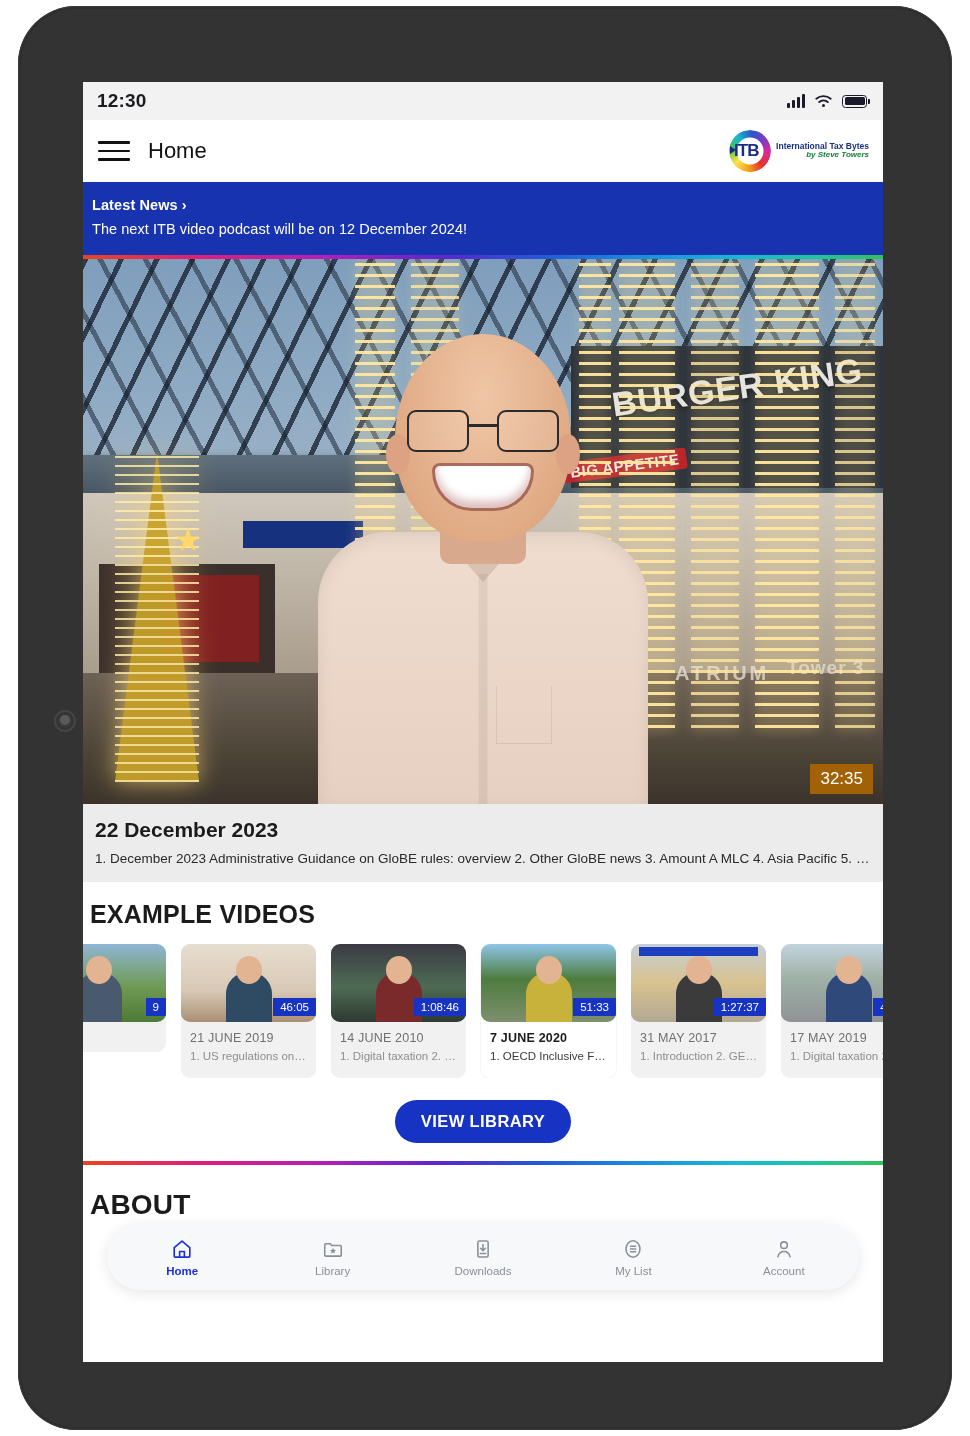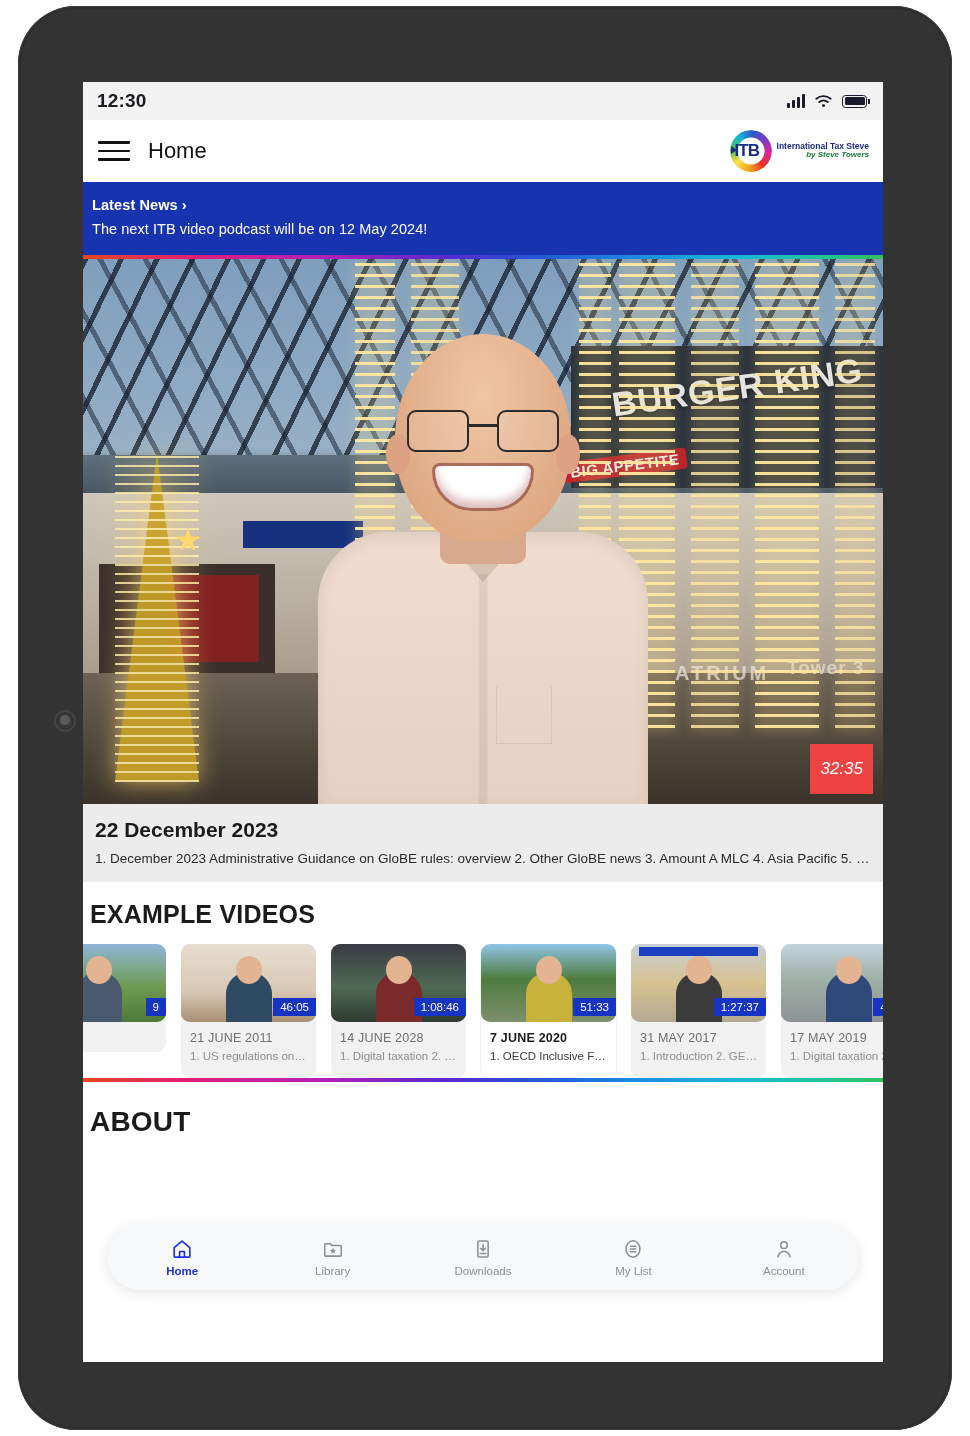--- a/index.html
+++ b/index.html
@@ -272,25 +272,24 @@
   #glasses .lens.l { left: 0; }
   #glasses .lens.r { right: 0; }
   #glasses .bridge { position:absolute; left: 62px; top: 14px; width: 28px; height: 2.6px; background:#2b2b2b; }
   #mouth {
     position:absolute; left:50%; bottom: 296px; transform:translateX(-50%);
     width: 96px; height: 42px; background:#ffffff; border-radius: 6px 6px 46px 46px;
     box-shadow: inset 0 -7px 9px rgba(160,70,70,.35), 0 0 0 3px rgba(120,50,45,.55);
   }
   #duration-badge {
     position: absolute; right: 10px; bottom: 10px;
-    background: #ef4444; color: #fff;
+    background: #a16207; color: #fff;
     font-size: 17px; font-weight: 500;
-    padding: 15px 10px;
+    padding: 5px 10px;
     z-index: 5;
-    font-style: italic;
   }
 
   
   #featured-meta {
     background: #ececec;
     padding: 14px 12px 16px 12px;
   }
   #featured-date { font-size: 21px; color: #1b1b1b; font-weight: 700; }
   #featured-desc {
     font-size: 13.5px; color: #2a2a2a; margin-top: 9px;
@@ -431,29 +430,29 @@
         <i></i>
       </div>
     <div id="appbar-title">Home</div>
     <div id="brand-logo">
       <div id="logo-mark">
         <div class="ring"></div>
         <div class="play"></div>
         <div class="itb">ITB</div>
       </div>
       <div id="logo-text">
-        <div class="l1">International Tax Steve</div>
+        <div class="l1">International Tax Bytes</div>
         <div class="l2">by Steve Towers</div>
       </div>
     </div>
   </div>
 
   <div id="news-banner">
     <div id="news-label">Latest News ›</div>
-    <div id="news-text">The next ITB video podcast will be on 12 May 2024!</div>
+    <div id="news-text">The next ITB video podcast will be on 12 December 2024!</div>
   </div>
   <div class="rainbow-rule"></div>
 
   <div id="video-hero">
     <div id="mall-roof"></div>
     <div id="mall-beam"></div>
     <div id="mall-mid"></div>
     <div id="mall-lower"></div>
     <div class="shop-dark" id="shop-right"></div>
     <div class="shop-dark" id="shop-left"></div>
@@ -507,30 +506,30 @@
           </div>
           <div class="vid-date"></div>
           <div class="vid-desc"></div>
         </div>
         <div class="vid-card">
           <div class="vid-thumb">
             <div class="scene sc-beige"></div>
             <div class="person" style="background:#2f4a63"></div>
             <div class="vid-dur">46:05</div>
           </div>
-          <div class="vid-date">21 JUNE 2011</div>
+          <div class="vid-date">21 JUNE 2019</div>
           <div class="vid-desc">1. US regulations on GILT...</div>
         </div>
         <div class="vid-card">
           <div class="vid-thumb">
             <div class="scene sc-night"></div>
             <div class="person" style="background:#7a2a2a"></div>
             <div class="vid-dur">1:08:46</div>
           </div>
-          <div class="vid-date">14 JUNE 2028</div>
+          <div class="vid-date">14 JUNE 2010</div>
           <div class="vid-desc">1. Digital taxation 2. US c...</div>
         </div>
         <div class="vid-card featured">
           <div class="vid-thumb">
             <div class="scene sc-lion"></div>
             <div class="person" style="background:#c8b23c"></div>
             <div class="vid-dur">51:33</div>
           </div>
           <div class="vid-date">7 JUNE 2020</div>
           <div class="vid-desc">1. OECD Inclusive Frame...</div>
@@ -550,20 +549,23 @@
             <div class="scene sc-road"></div>
             <div class="person" style="background:#2f4a7a"></div>
             <div class="vid-dur">44:21</div>
           </div>
           <div class="vid-date">17 MAY 2019</div>
           <div class="vid-desc">1. Digital taxation 2. Chin...</div>
         </div>
       </div>
   </div>
 
+  <div id="view-library-wrap">
+    <button id="view-library-btn">VIEW LIBRARY</button>
+  </div>
   <div class="rainbow-rule"></div>
 
   <div id="about-section">
     <div id="about-heading">ABOUT</div>
   </div>
 
   <div id="bottom-nav">
       <div class="nav-item active">
         <span>
           <svg class="nav-icon" viewBox="0 0 24 24" fill="none" stroke="#1d2fd8" stroke-width="1.8" stroke-linecap="round" stroke-linejoin="round">

